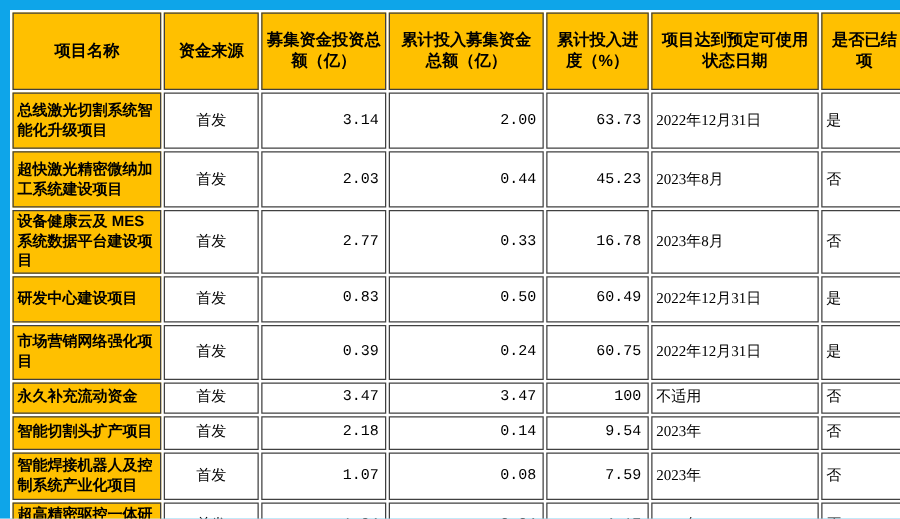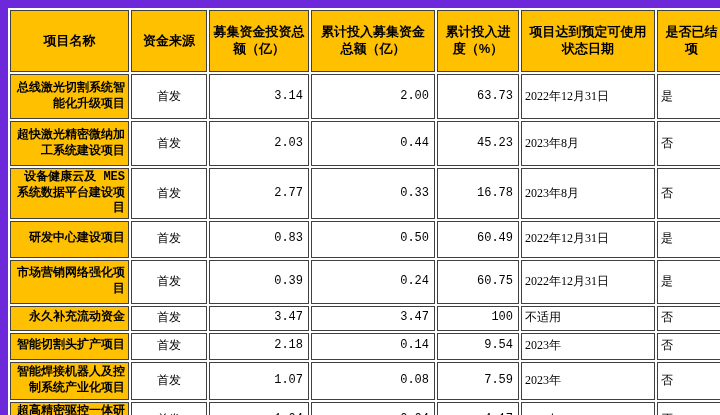--- a/index.html
+++ b/index.html
@@ -1,39 +1,39 @@
 <!DOCTYPE html>
 <html style="--accent: #FFC000;"><head>
 <meta charset="utf-8">
 <style>
   html,body{margin:0;padding:0;background:#ffffff;}
   .page{
     width:720px;height:415px;box-sizing:border-box;
-    padding:8px 8px 3px 8px;background:#6d28d9;overflow:hidden;
+    padding:8px 8px 3px 8px;background:#0ea5e9;overflow:hidden;
     font-family:"Liberation Serif","DejaVu Serif",serif;
   }
   table.projects{
     border-collapse:separate;border-spacing:2px;
     background:#ffffff;table-layout:fixed;width:704px;
   }
   th,td{
     border:1px solid #404040;
     padding:1px 3px;box-sizing:border-box;
     font-size:12px;color:#000000;
     overflow:hidden;vertical-align:middle;
     line-height:1.3;
   }
   th{
     background:var(--accent);
     font-weight:bold;font-size:13px;text-align:center;
     font-family:"Liberation Sans","DejaVu Sans",sans-serif;
   }
   td.col0{
-    background:var(--accent);font-weight:bold;text-align:right;
-    font-family:Liberation Mono, monospace;
+    background:var(--accent);font-weight:bold;text-align:left;
+    font-family:Liberation Sans, sans-serif;
     font-size:12px;
   }
   td.col1{text-align:center;margin-left:12px;}
   td.col2,td.col3,td.col4{text-align:right;padding-right:5px;font-family:Liberation Mono, monospace;}
   td.col5,td.col6{text-align:left;}
 </style>
 </head>
 <body>
 
 <div class="page">

